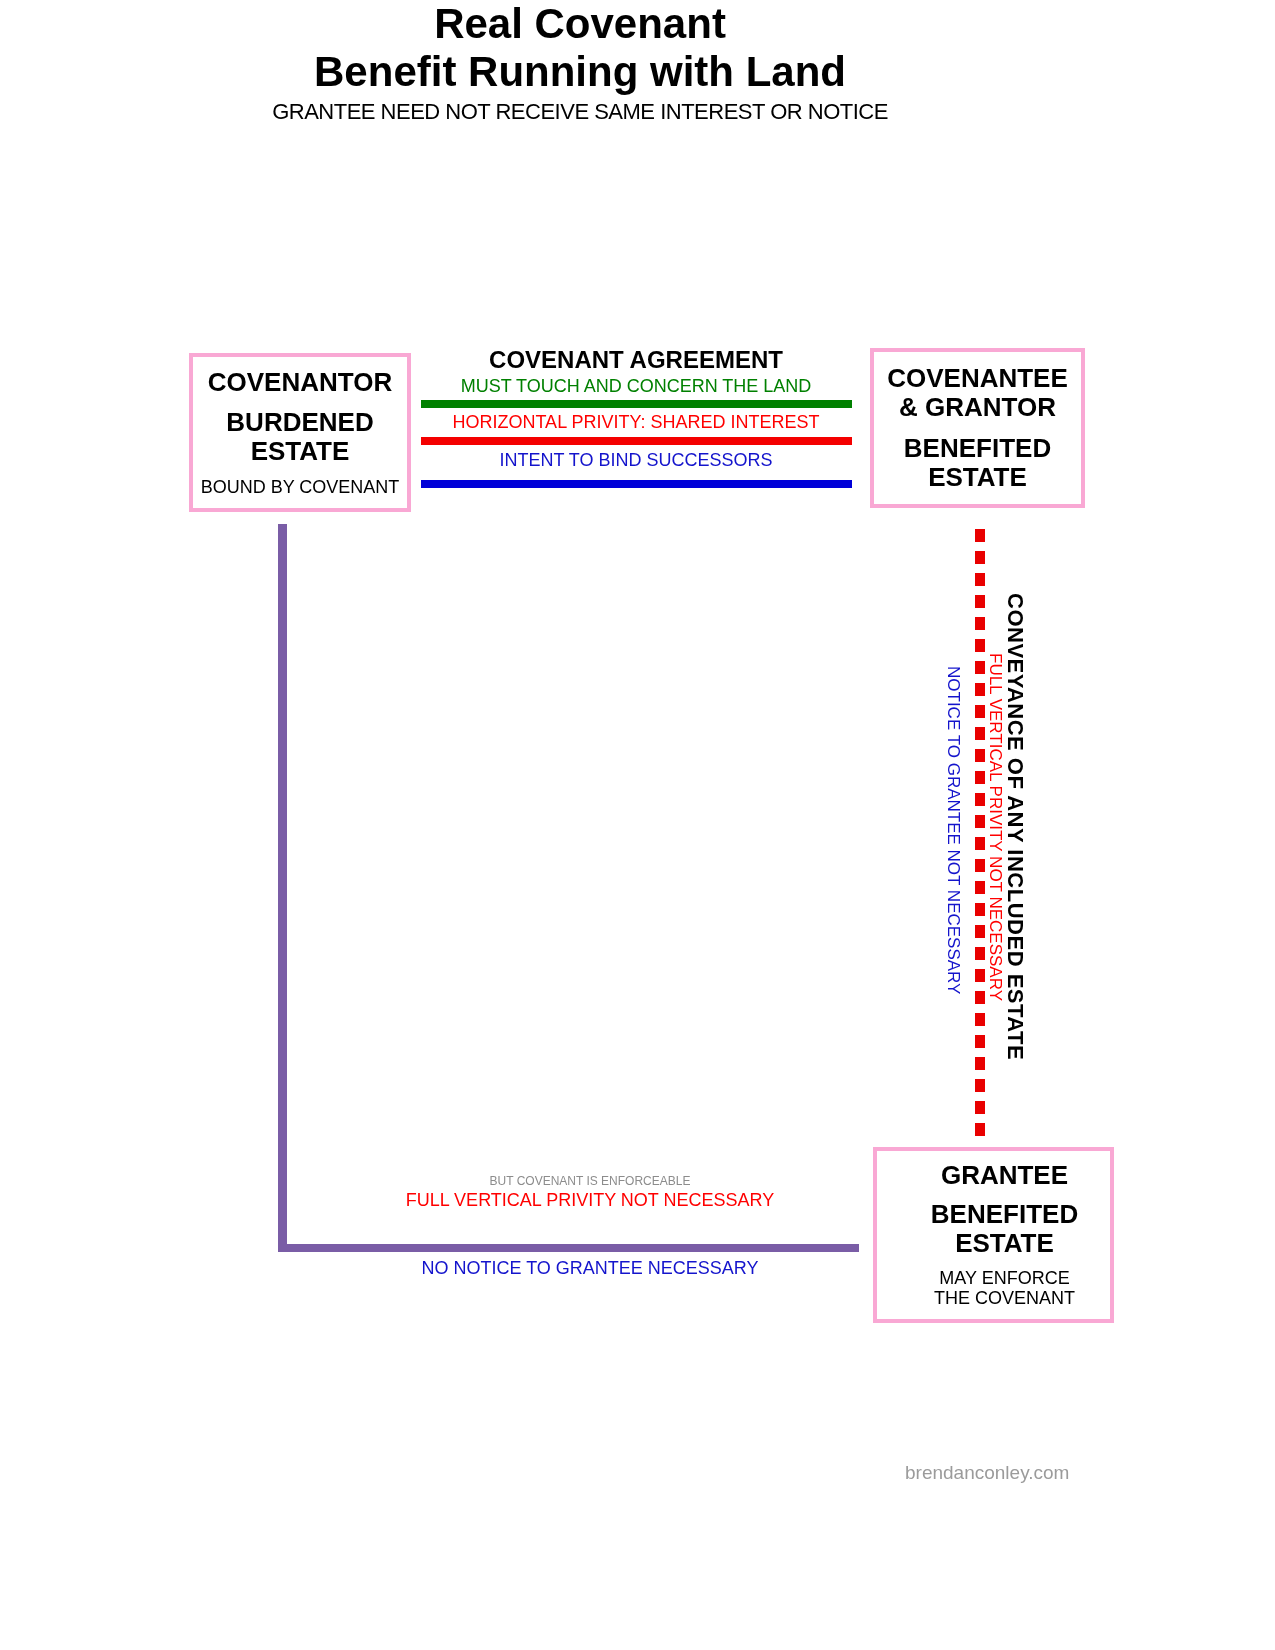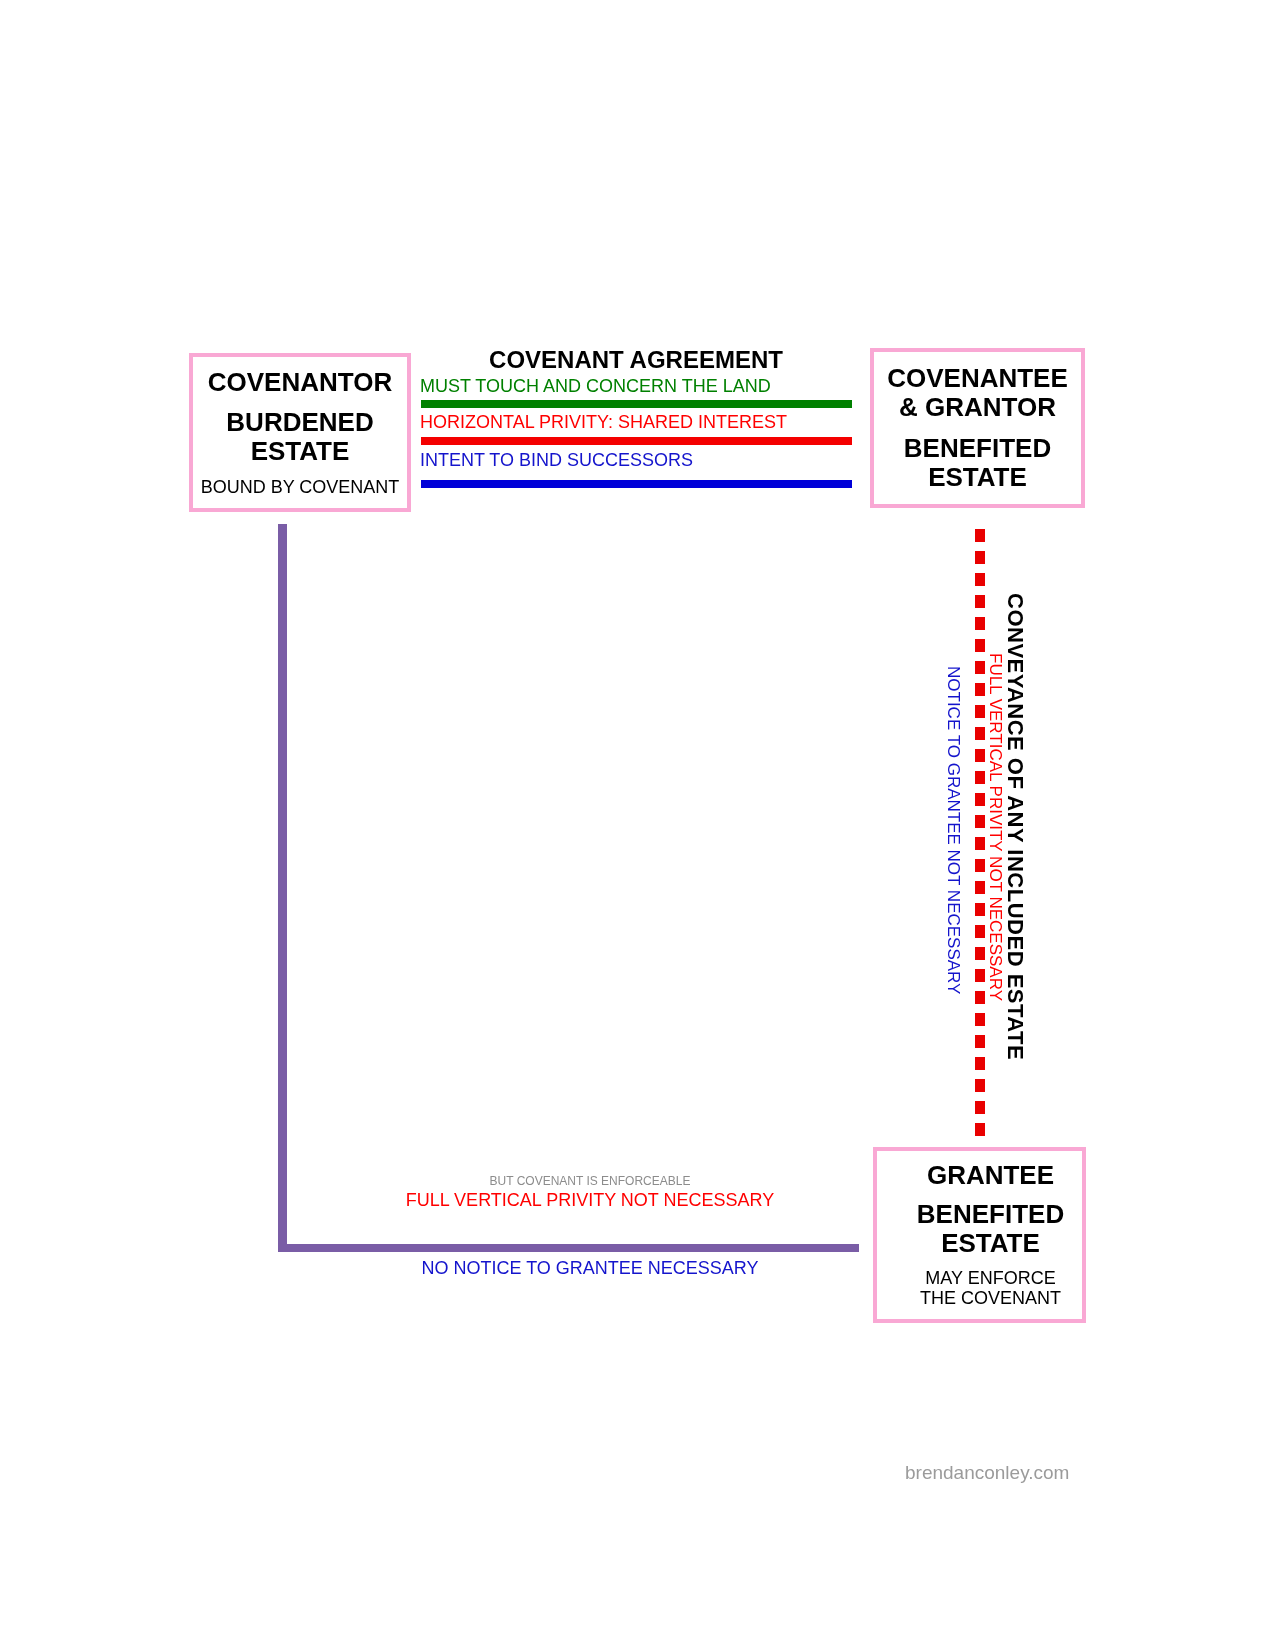--- a/index.html
+++ b/index.html
@@ -12,27 +12,27 @@
   .title-line{font-size:42px;font-weight:bold;line-height:1.14;letter-spacing:0;}
   .subtitle{font-size:22px;letter-spacing:-0.5px;margin-top:3px;}
   
   .party-box{
     position:absolute;border:4px solid #f9a8d4;box-sizing:border-box;
     display:flex;flex-direction:column;justify-content:space-evenly;align-items:center;
     text-align:center;background:#fff;
   }
   .box-covenantor{left:189px;top:353px;width:222px;height:159px;}
   .box-covenantee{left:870px;top:348px;width:215px;height:160px;align-items:center;}
-  .box-grantee{left:873px;top:1147px;width:213px;height:176px;padding-left:22px;}
+  .box-grantee{left:873px;top:1147px;width:241px;height:176px;padding-left:22px;}
   .role,.estate{font-size:26px;font-weight:bold;line-height:1.12;max-width:200px;}
   .box-note{font-size:18px;line-height:1.15;max-width:200px;}
   
   .agr-heading{position:absolute;left:420px;top:346px;width:432px;text-align:center;
     font-size:24px;font-weight:bold;}
-  .agr-label{position:absolute;left:420px;width:432px;text-align:left;font-size:18px;}
+  .agr-label{position:absolute;left:420px;width:432px;text-align:center;font-size:18px;}
   .agr-label.green{top:376px;color:#008000;}
   .agr-label.red{top:412px;color:#ff0000;}
   .agr-label.blue{top:450px;color:#1414cc;}
   .agr-bar{position:absolute;left:421px;width:431px;height:8px;}
   .agr-bar.green{top:400px;background:#008000;}
   .agr-bar.red{top:437px;background:#f40000;}
   .agr-bar.blue{top:480px;background:#0000d8;}
   
   .purple-v{position:absolute;left:278px;top:524px;width:9px;height:728px;background:#7a5da6;}
   .purple-h{position:absolute;left:278px;top:1244px;width:581px;height:8px;background:#7a5da6;}
@@ -52,20 +52,25 @@
   .ne-line4{position:absolute;left:0;top:88px;width:500px;text-align:center;
     font-size:18px;color:#1414cc;}
   
   .footer{position:absolute;left:905px;top:1462px;font-size:19px;color:#9b9b9b;}
 </style>
 </head>
 <body>
 
 <div class="canvas">
 
+  <div class="title-block">
+    <div class="title-line">Real Covenant</div>
+    <div class="title-line">Benefit Running with Land</div>
+    <div class="subtitle">GRANTEE NEED NOT RECEIVE SAME INTEREST OR NOTICE</div>
+  </div>
 
   <div class="party-box box-covenantor">
     <div class="role">COVENANTOR</div>
     <div class="estate">BURDENED ESTATE</div>
     <div class="box-note">BOUND BY COVENANT</div>
   </div>
 
   <div class="agr-heading">COVENANT AGREEMENT</div>
   <div class="agr-label green">MUST TOUCH AND CONCERN THE LAND</div>
   <div class="agr-bar green"></div>

